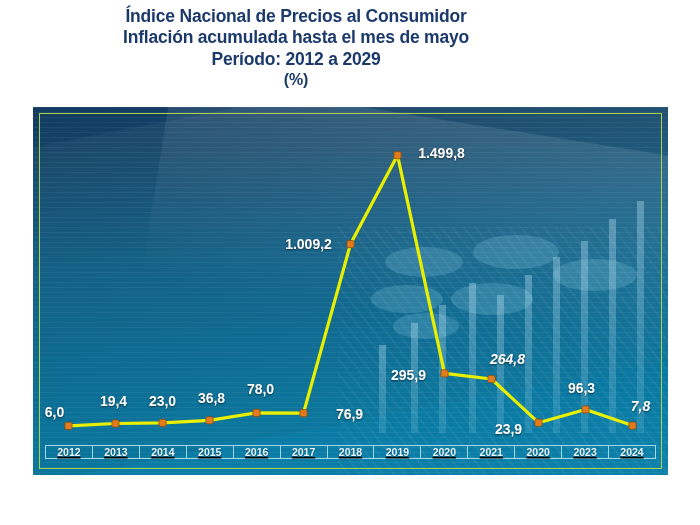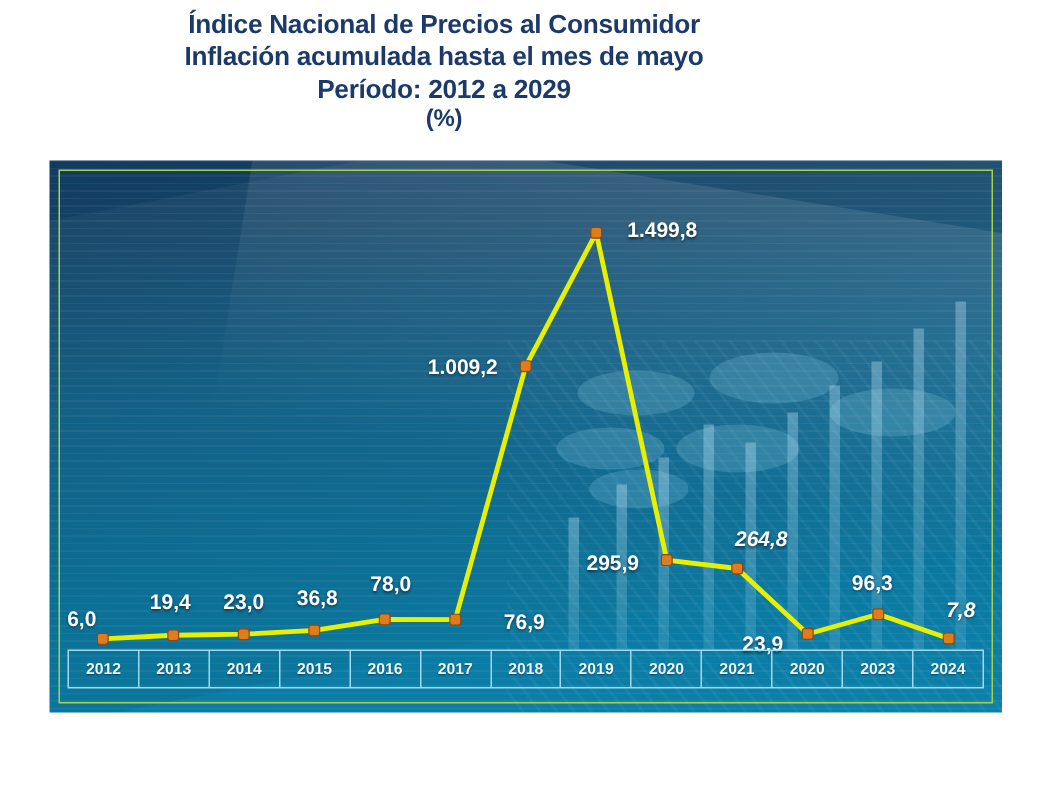--- a/index.html
+++ b/index.html
@@ -77,23 +77,24 @@
 
   
   .dlabel{
     position:absolute;color:#ffffff;font-weight:bold;font-size:14px;
     text-shadow:0 1px 2px rgba(0,0,0,0.55);
     white-space:nowrap;transform:translate(-50%,-50%);
   }
 
   
   #year-axis{
-    position:absolute;left:12px;bottom:16px;width:611px;height:26px;
+    position:absolute;left:12px;bottom:16px;width:611px;height:14px;
     display:flex;box-sizing:border-box;
     border:1px solid #9fd9ea;
+    text-decoration:underline;
   }
   .year-cell{
     flex:1 1 0;display:flex;align-items:center;justify-content:center;
     color:#eaf7fd;font-size:10.5px;font-weight:bold;
     border-right:1px solid #9fd9ea;box-sizing:border-box;
     text-shadow:0 1px 1px rgba(0,0,0,0.45);
   }
   .year-cell:last-child{border-right:none;}
 </style>
 </head>

